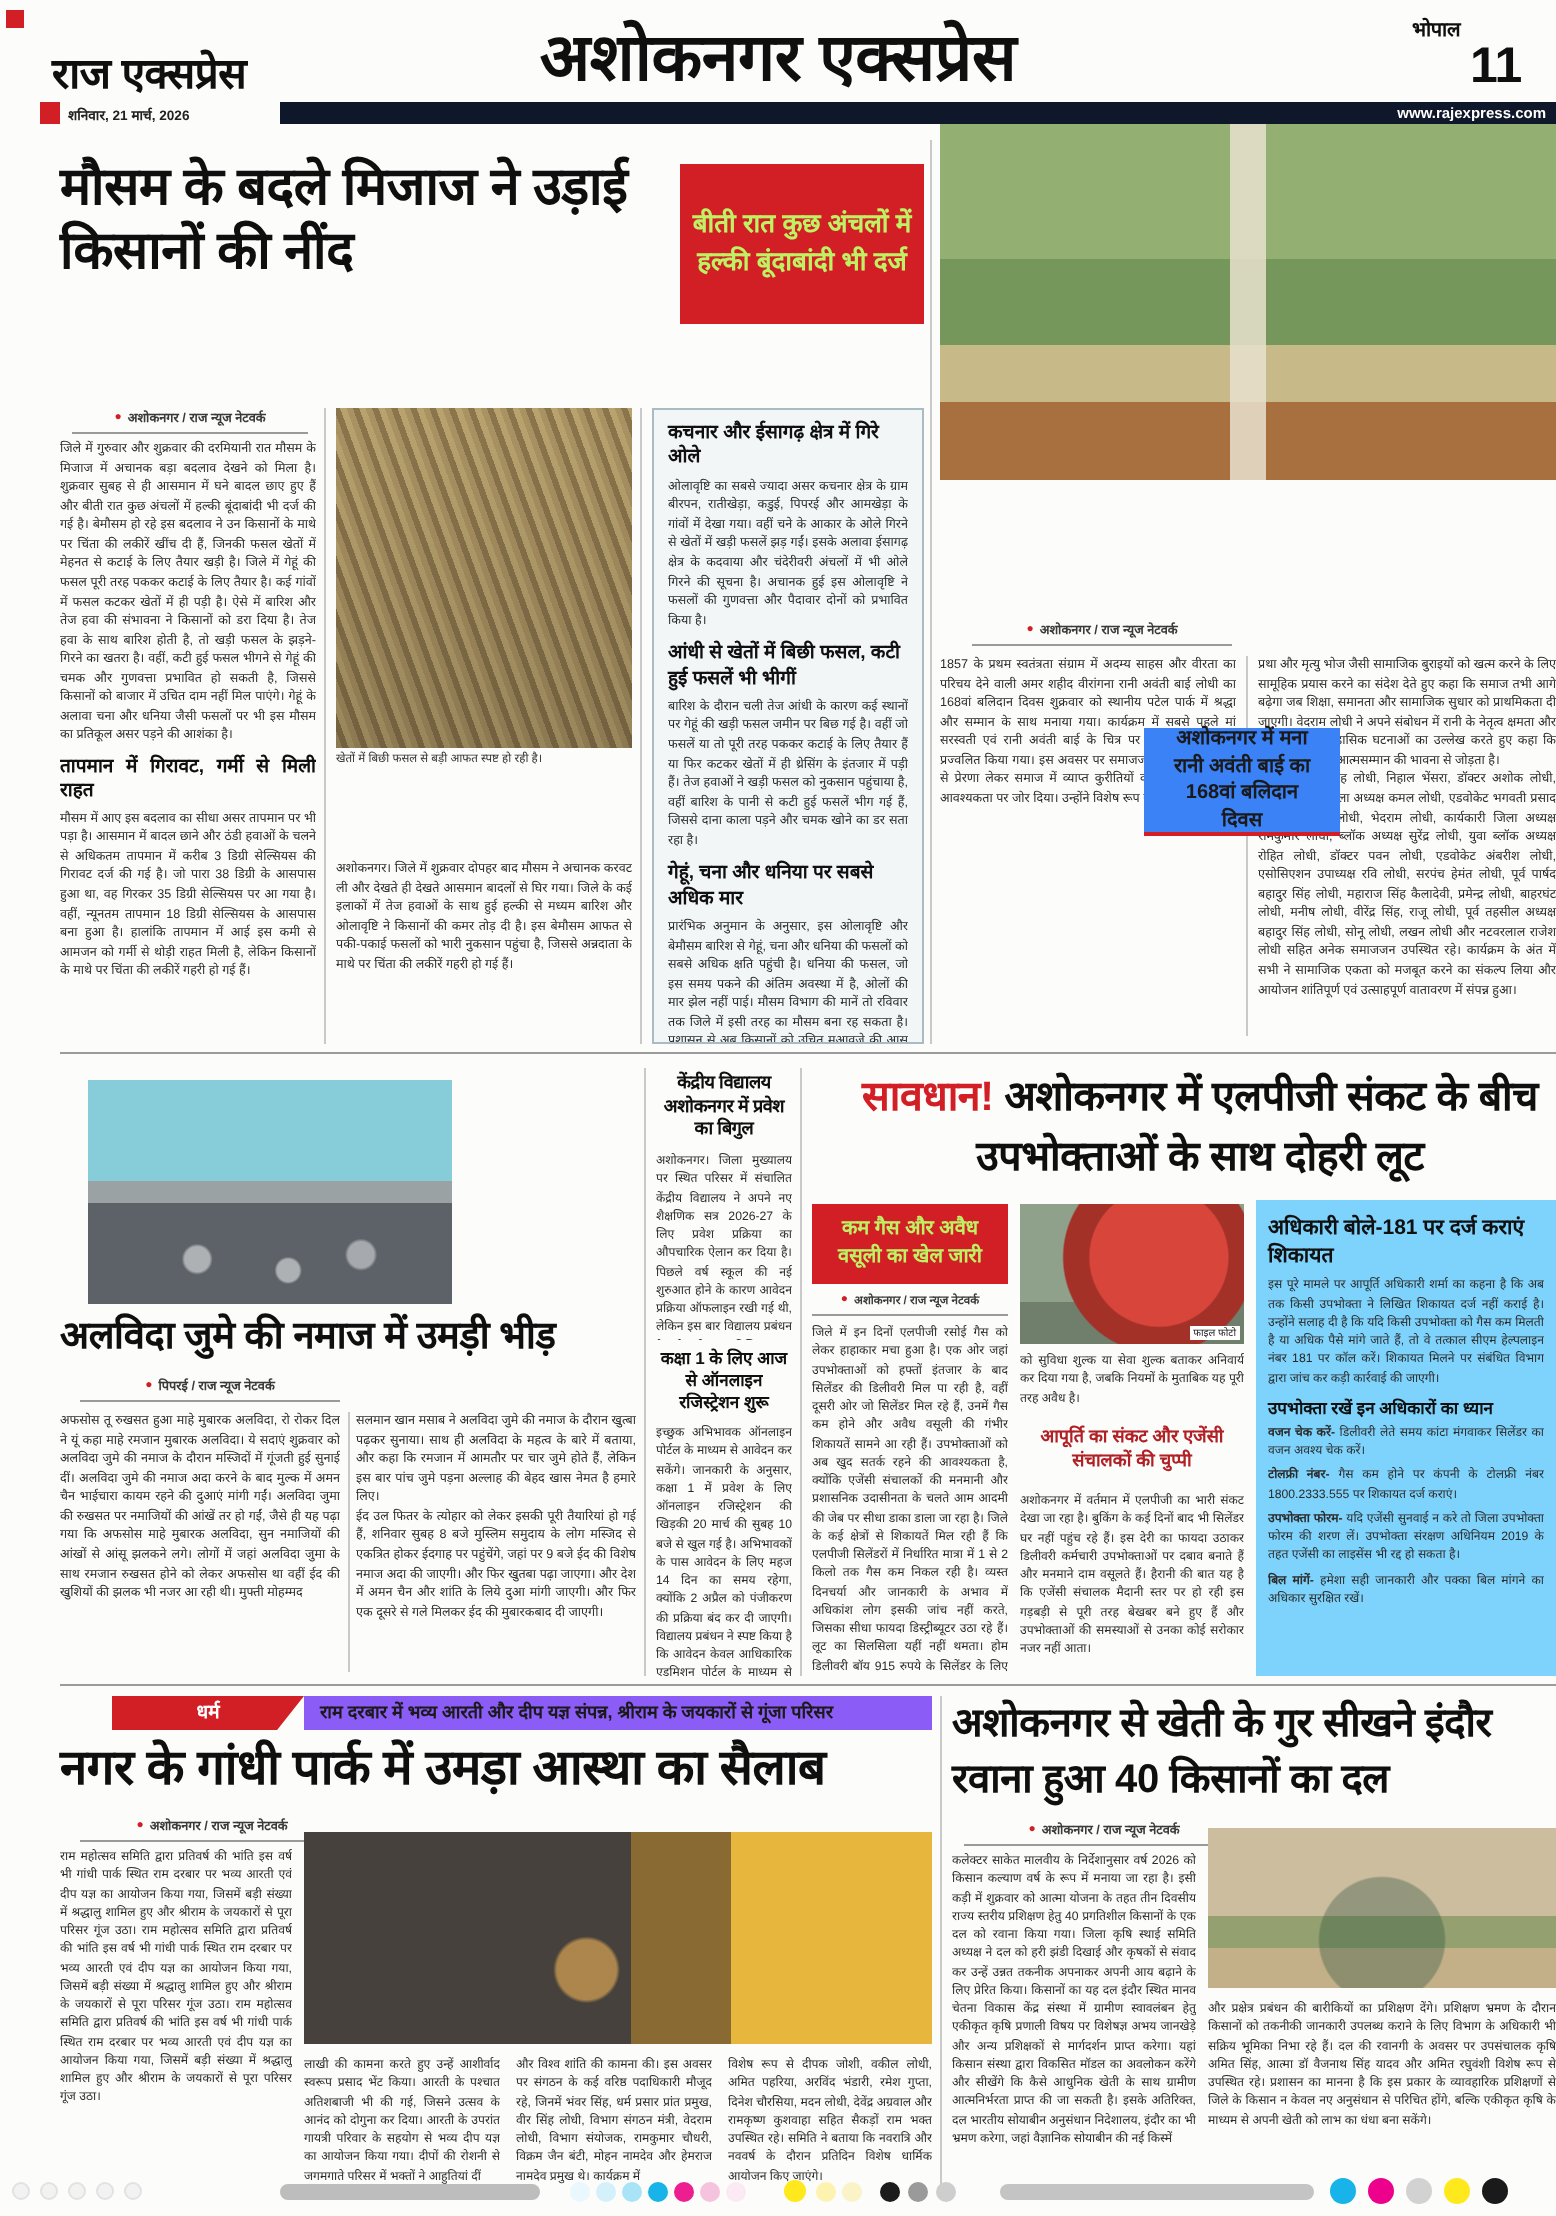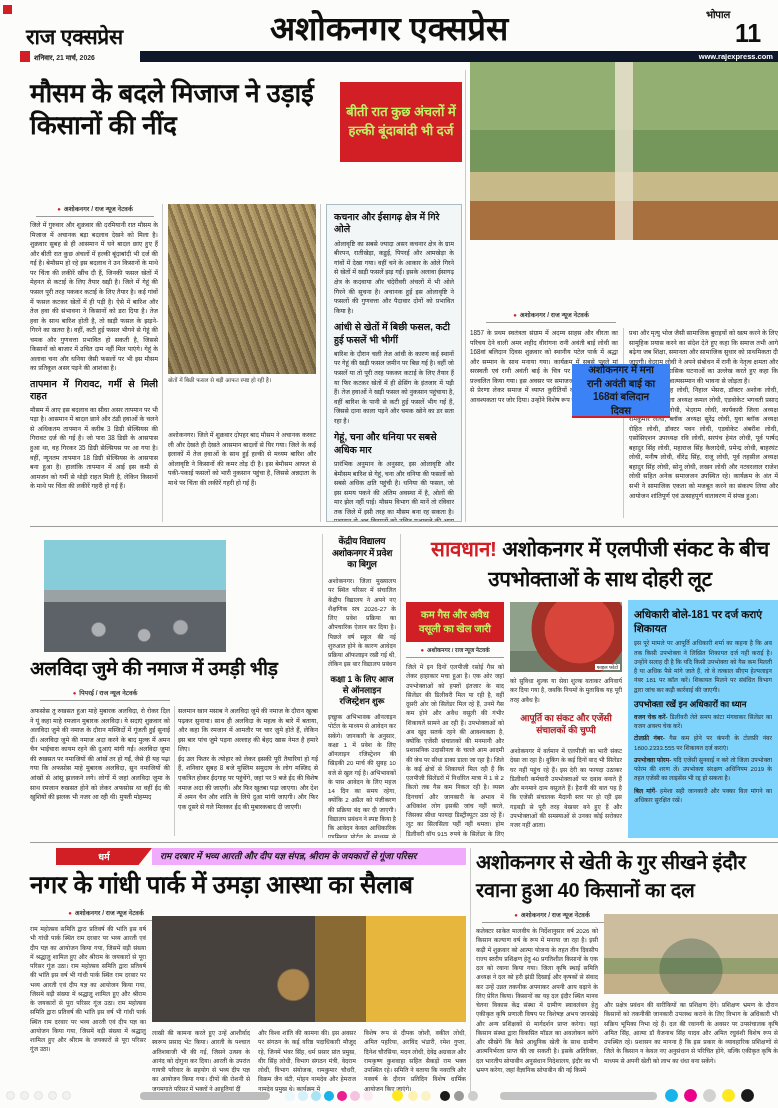--- a/index.html
+++ b/index.html
@@ -121,21 +121,21 @@
     <p class="body-txt" style="font-size:6.1px;margin-bottom:3px"><b>उपभोक्ता फोरम-</b> <span>यदि एजेंसी सुनवाई न करे तो जिला उपभोक्ता फोरम की शरण लें। उपभोक्ता संरक्षण अधिनियम 2019 के तहत एजेंसी का लाइसेंस भी रद्द हो सकता है।</span></p>
     <p class="body-txt" style="font-size:6.1px"><b>बिल मांगें-</b> <span>हमेशा सही जानकारी और पक्का बिल मांगने का अधिकार सुरक्षित रखें।</span></p>
   </div>
 </div>
 
 <div class="hr" style="left:30px;top:842px;width:748px"></div>
 
 <div class="abs" style="left:30px;top:848px;width:436px;height:252px">
   <div class="abs" style="left:26px;top:0;width:410px;height:17px;display:flex">
     <div style="width:96px;background:#d21f26;color:#fff;font-size:9.5px;font-weight:bold;text-align:center;line-height:17px;clip-path:polygon(0 0,100% 0,86% 100%,0 100%)">धर्म</div>
-    <div style="flex:1;background:#f0abfc;font-size:9px;font-weight:bold;font-style:italic;line-height:17px;padding-left:8px;white-space:nowrap;overflow:hidden">राम दरबार में भव्य आरती और दीप यज्ञ संपन्न, श्रीराम के जयकारों से गूंजा परिसर</div>
+    <div style="flex:1;background:#8b5cf6;font-size:9px;font-weight:bold;line-height:17px;padding-left:8px;white-space:nowrap;overflow:hidden">राम दरबार में भव्य आरती और दीप यज्ञ संपन्न, श्रीराम के जयकारों से गूंजा परिसर</div>
   </div>
   <div class="abs hl" style="left:0;top:22px;width:436px;font-size:24.5px;line-height:1.2">नगर के गांधी पार्क में उमड़ा आस्था का सैलाब</div>
   <div class="abs byline" style="left:10px;top:60px;width:132px">अशोकनगर / राज न्यूज नेटवर्क</div>
   <p class="abs body-txt" style="left:0;top:76px;width:116px;height:174px;font-size:6.1px">राम महोत्सव समिति द्वारा प्रतिवर्ष की भांति इस वर्ष भी गांधी पार्क स्थित राम दरबार पर भव्य आरती एवं दीप यज्ञ का आयोजन किया गया, जिसमें बड़ी संख्या में श्रद्धालु शामिल हुए और श्रीराम के जयकारों से पूरा परिसर गूंज उठा। राम महोत्सव समिति द्वारा प्रतिवर्ष की भांति इस वर्ष भी गांधी पार्क स्थित राम दरबार पर भव्य आरती एवं दीप यज्ञ का आयोजन किया गया, जिसमें बड़ी संख्या में श्रद्धालु शामिल हुए और श्रीराम के जयकारों से पूरा परिसर गूंज उठा। राम महोत्सव समिति द्वारा प्रतिवर्ष की भांति इस वर्ष भी गांधी पार्क स्थित राम दरबार पर भव्य आरती एवं दीप यज्ञ का आयोजन किया गया, जिसमें बड़ी संख्या में श्रद्धालु शामिल हुए और श्रीराम के जयकारों से पूरा परिसर गूंज उठा।</p>
   <div class="photo" style="left:122px;top:68px;width:314px;height:106px;background:radial-gradient(circle at 45% 65%,rgba(255,190,90,.55) 0 8%,transparent 9%),linear-gradient(90deg,#46413c 0 52%,#8a6a33 52% 68%,#e7b63c 68%)"></div>
   <p class="abs body-txt" style="left:122px;top:180px;width:98px;height:70px;font-size:6.1px">लाखी की कामना करते हुए उन्हें आशीर्वाद स्वरूप प्रसाद भेंट किया। आरती के पश्चात अतिशबाजी भी की गई, जिसने उत्सव के आनंद को दोगुना कर दिया। आरती के उपरांत गायत्री परिवार के सहयोग से भव्य दीप यज्ञ का आयोजन किया गया। दीपों की रोशनी से जगमगाते परिसर में भक्तों ने आहुतियां दीं</p>
   <p class="abs body-txt" style="left:228px;top:180px;width:98px;height:70px;font-size:6.1px">और विश्व शांति की कामना की। इस अवसर पर संगठन के कई वरिष्ठ पदाधिकारी मौजूद रहे, जिनमें भंवर सिंह, धर्म प्रसार प्रांत प्रमुख, वीर सिंह लोधी, विभाग संगठन मंत्री, वेदराम लोधी, विभाग संयोजक, रामकुमार चौधरी, विक्रम जैन बंटी, मोहन नामदेव और हेमराज नामदेव प्रमुख थे। कार्यक्रम में</p>
   <p class="abs body-txt" style="left:334px;top:180px;width:102px;height:70px;font-size:6.1px">विशेष रूप से दीपक जोशी, वकील लोधी, अमित पहरिया, अरविंद भंडारी, रमेश गुप्ता, दिनेश चौरसिया, मदन लोधी, देवेंद्र अग्रवाल और रामकृष्ण कुशवाहा सहित सैकड़ों राम भक्त उपस्थित रहे। समिति ने बताया कि नवरात्रि और नववर्ष के दौरान प्रतिदिन विशेष धार्मिक आयोजन किए जाएंगे।</p>
 </div>
 

